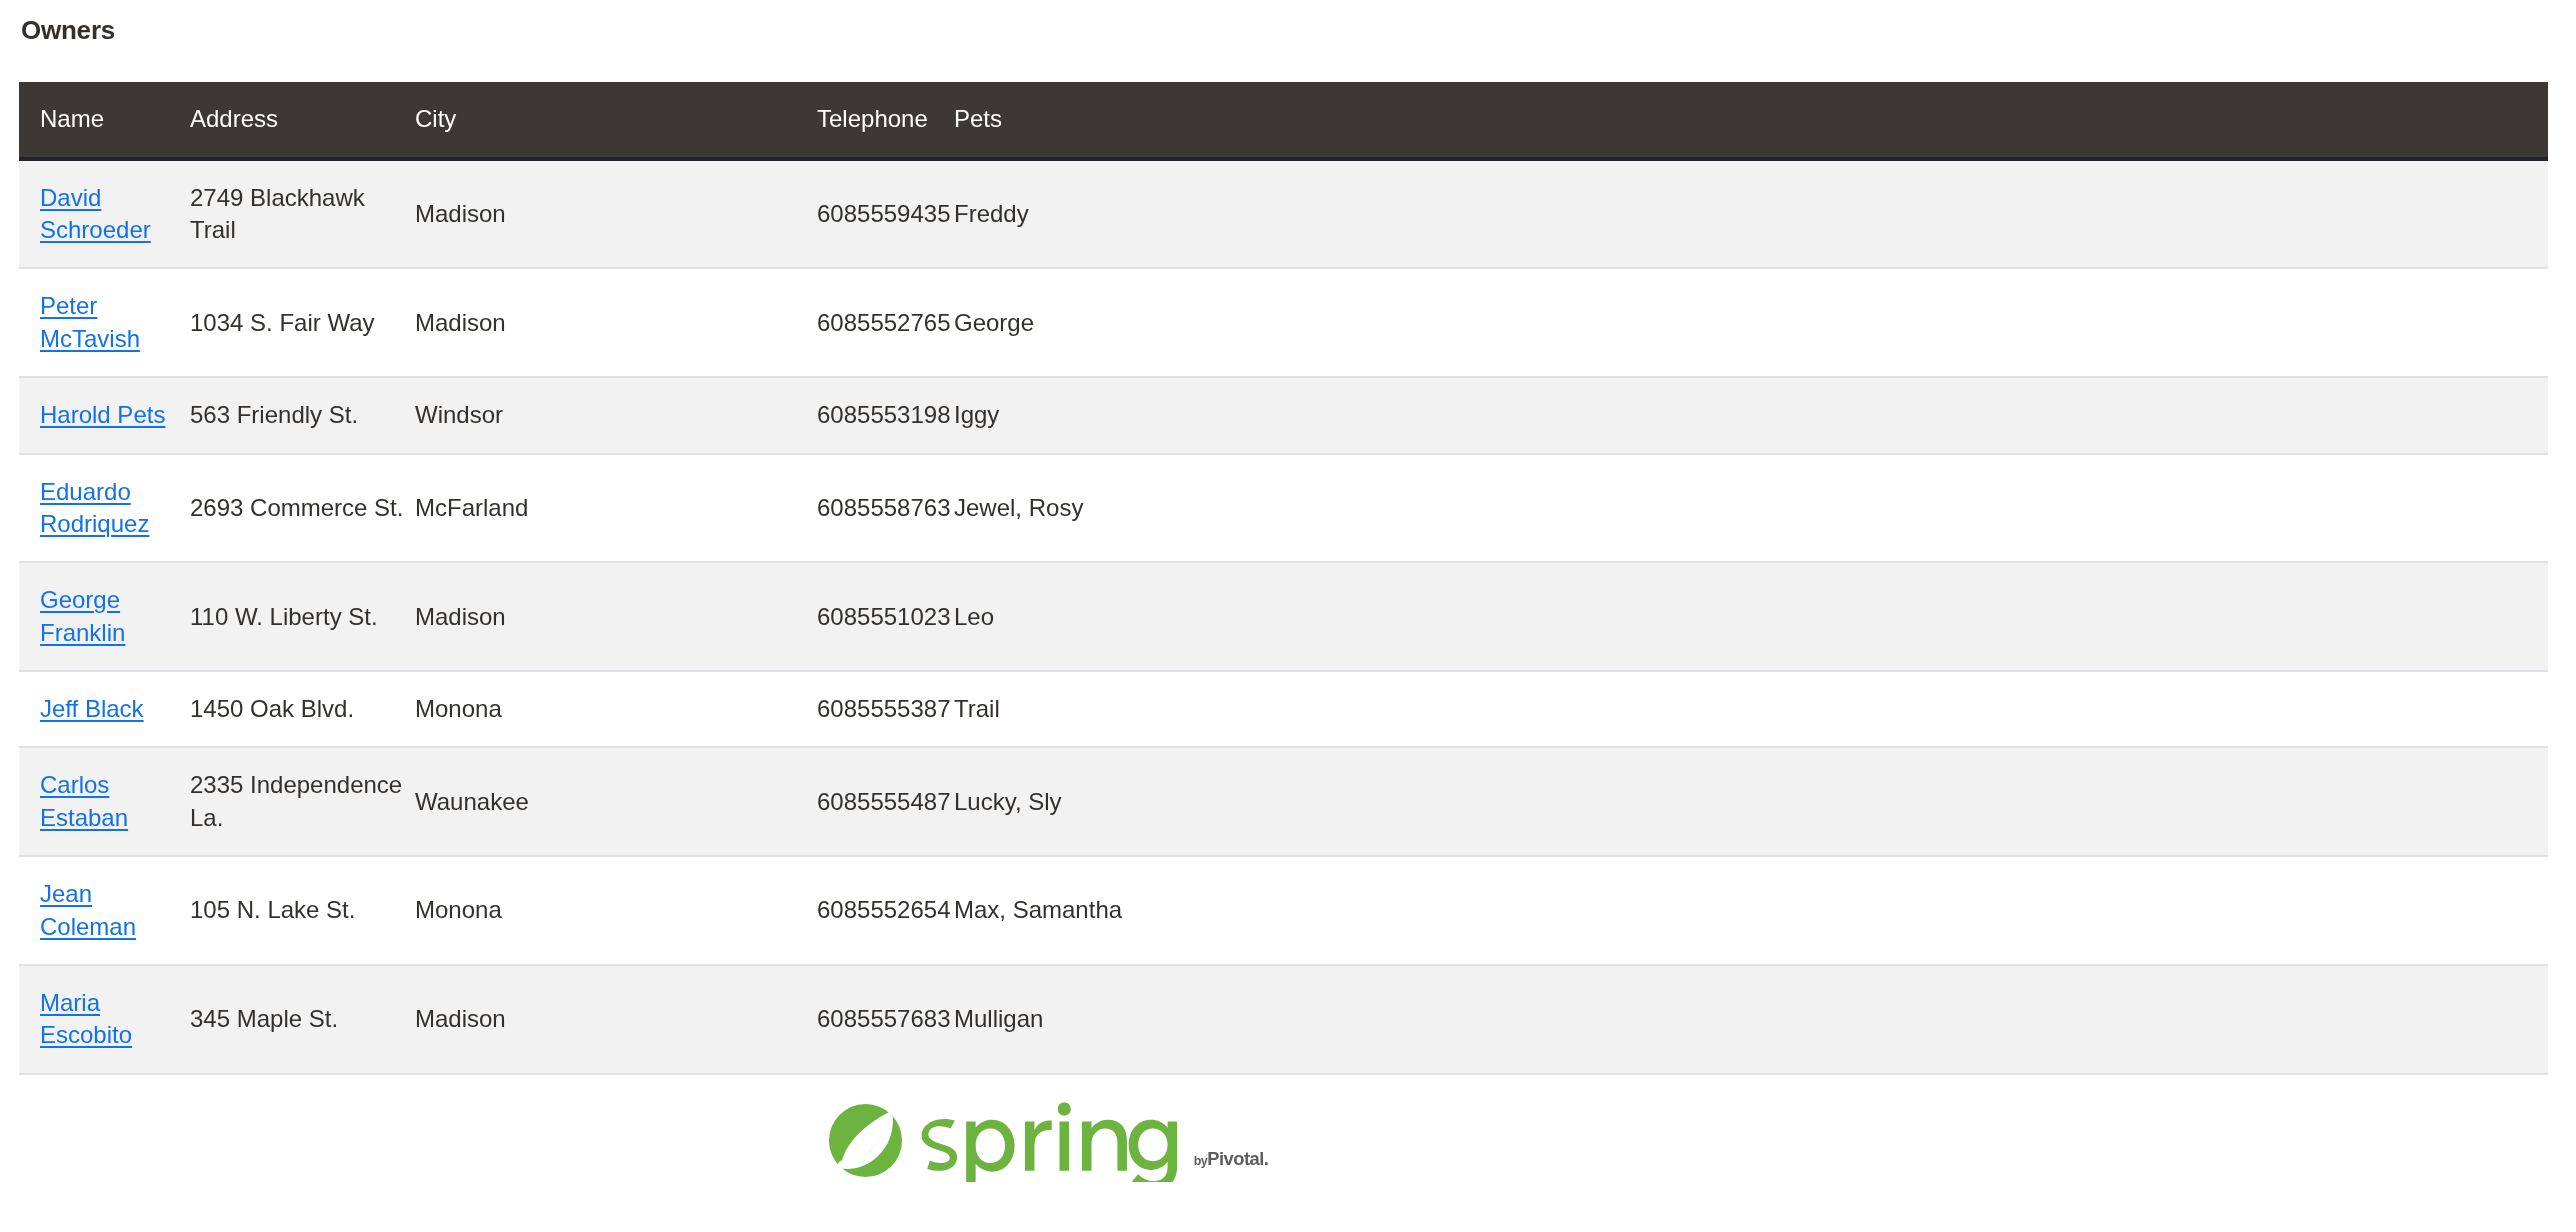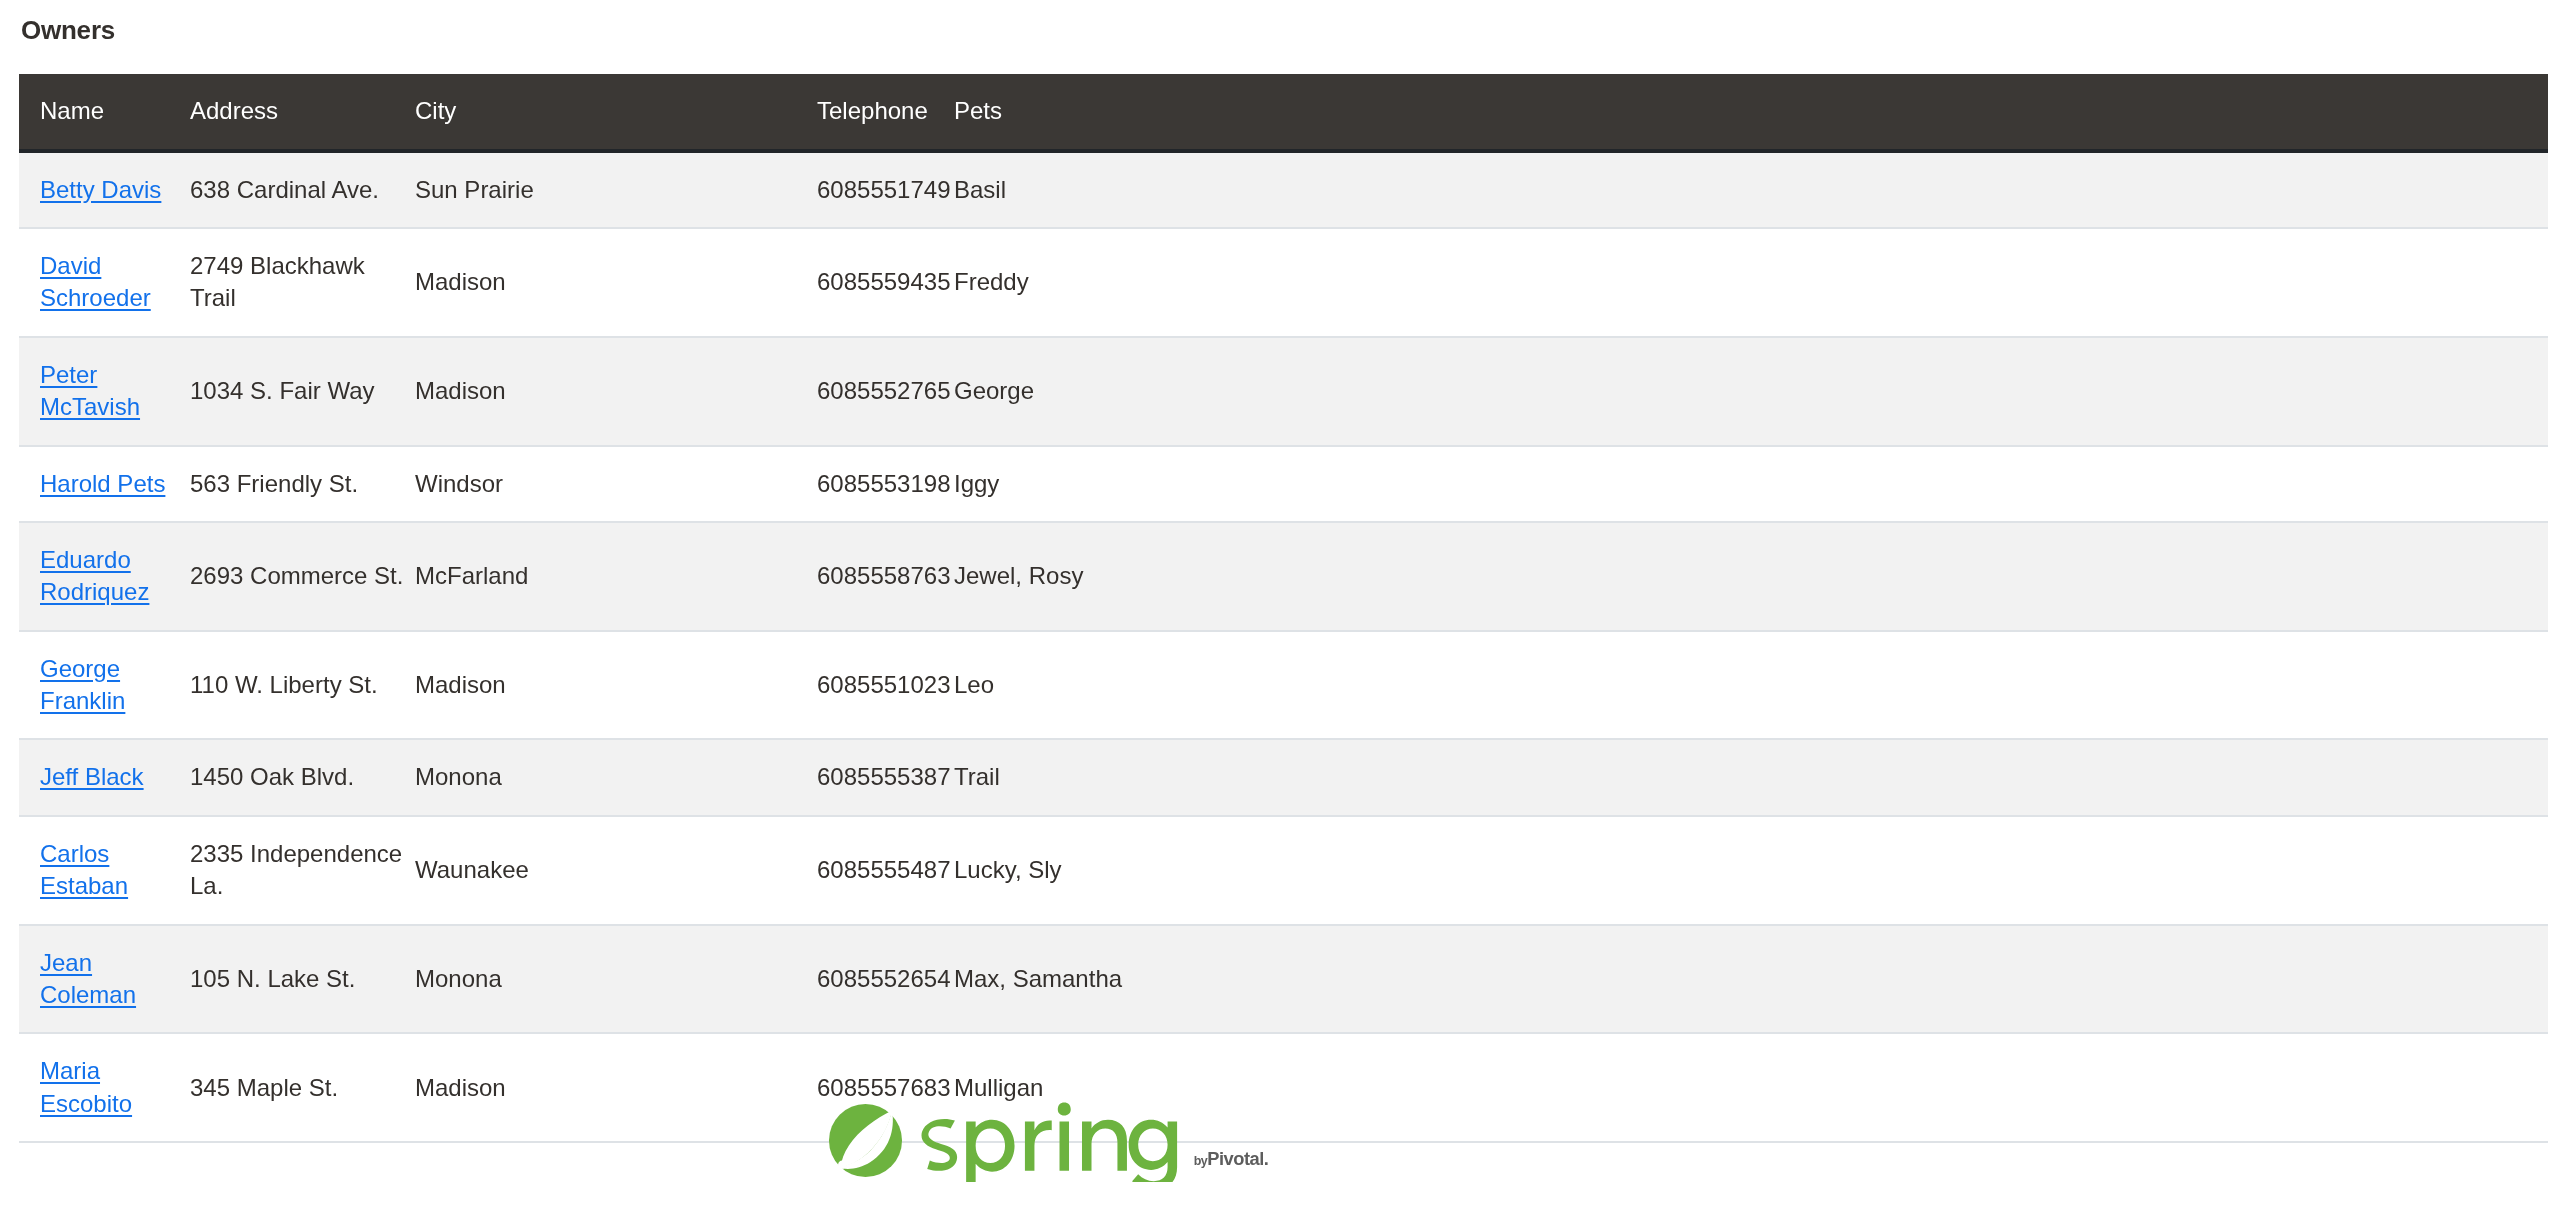--- a/index.html
+++ b/index.html
@@ -26,21 +26,21 @@
     font-weight: 700;
     color: #34302d;
     letter-spacing: -0.2px;
     margin: 0;
     padding: 9.6px 0 0 1.9px;
     line-height: 1.2;
   }
   .owners-table {
     width: 2528px;
     border-collapse: collapse;
-    margin-top: 28px;
+    margin-top: 36px;
     table-layout: fixed;
     font-size: 24px;
   }
   .owners-table thead th {
     background: #3b3835;
     color: #ffffff;
     font-weight: 400;
     text-align: left;
     padding: 23px 0 23px 0;
     border: none;
@@ -128,27 +128,20 @@
       <tr>
         <th>Name</th>
         <th>Address</th>
         <th>City</th>
         <th>Telephone</th>
         <th>Pets</th>
       </tr>
     </thead>
     <tbody>
 
-      <tr>
-        <td class="td-name"><a class="owner-link">Betty Davis</a></td>
-        <td>638 Cardinal Ave.</td>
-        <td>Sun Prairie</td>
-        <td>6085551749</td>
-        <td>Basil</td>
-      </tr>
 
       <tr>
         <td class="td-name"><a class="owner-link">David Schroeder</a></td>
         <td>2749 Blackhawk Trail</td>
         <td>Madison</td>
         <td>6085559435</td>
         <td>Freddy</td>
       </tr>
 
       <tr>

